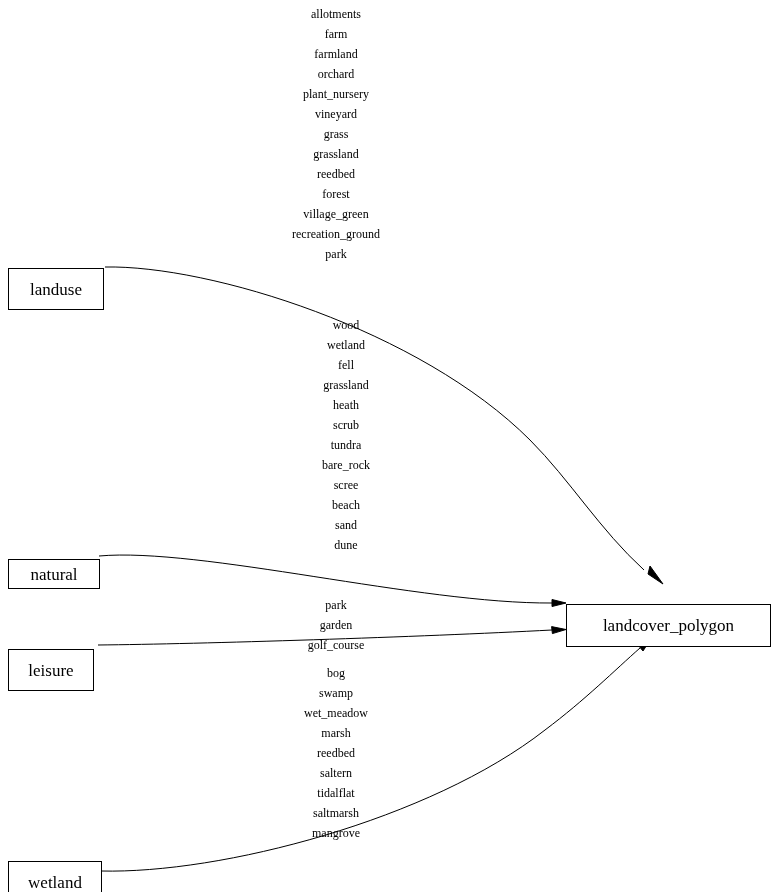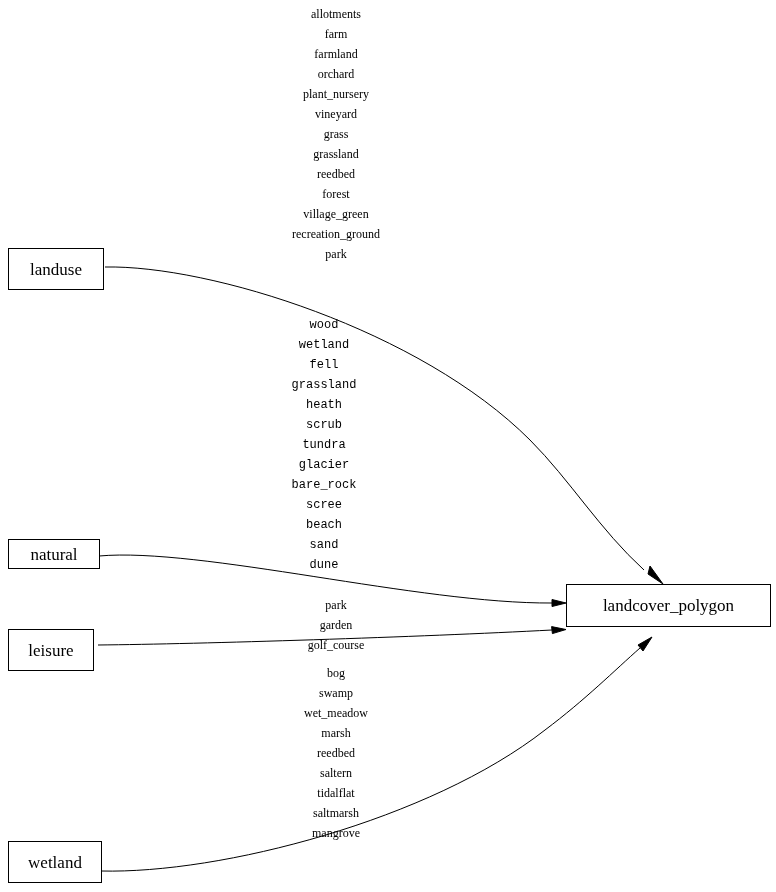--- a/index.html
+++ b/index.html
@@ -21,20 +21,21 @@
     border: 1px solid #000000;
     background: #ffffff;
     color: #000000;
     font-family: "Liberation Serif", serif;
     font-size: 17px;
     line-height: 1;
     display: flex;
     align-items: center;
     justify-content: center;
     white-space: nowrap;
+    margin-top: 20px;
   }
   .label-col {
     position: absolute;
     text-align: center;
     font-family: "Liberation Serif", serif;
     font-size: 12px;
     color: #000000;
     line-height: 20px;
     white-space: nowrap;
   }
@@ -109,29 +110,28 @@
     <div>vineyard</div>
     <div>grass</div>
     <div>grassland</div>
     <div>reedbed</div>
     <div>forest</div>
     <div>village_green</div>
     <div>recreation_ground</div>
     <div>park</div>
   </div>
 
-  <div class="label-col" style="left:235px; top:315px; width:178px;font-family:Liberation Mono, monospace;">
+  <div class="label-col" style="left:257px; top:315px; width:178px;">
     <div>wood</div>
     <div>wetland</div>
     <div>fell</div>
     <div>grassland</div>
     <div>heath</div>
     <div>scrub</div>
     <div>tundra</div>
-    <div>glacier</div>
     <div>bare_rock</div>
     <div>scree</div>
     <div>beach</div>
     <div>sand</div>
     <div>dune</div>
   </div>
 
   <div class="label-col" style="left:247px; top:595px; width:178px;">
     <div>park</div>
     <div>garden</div>

